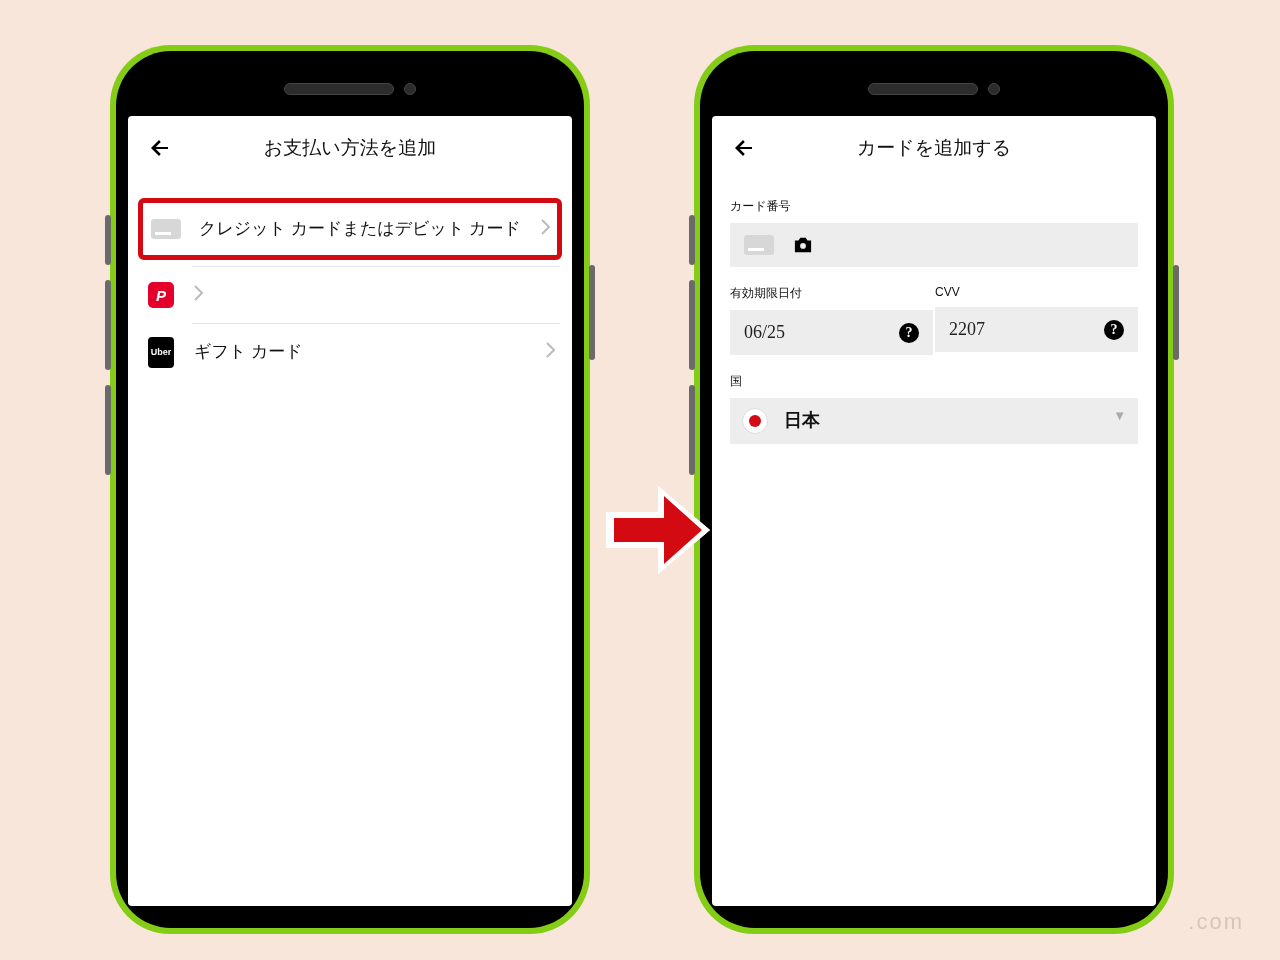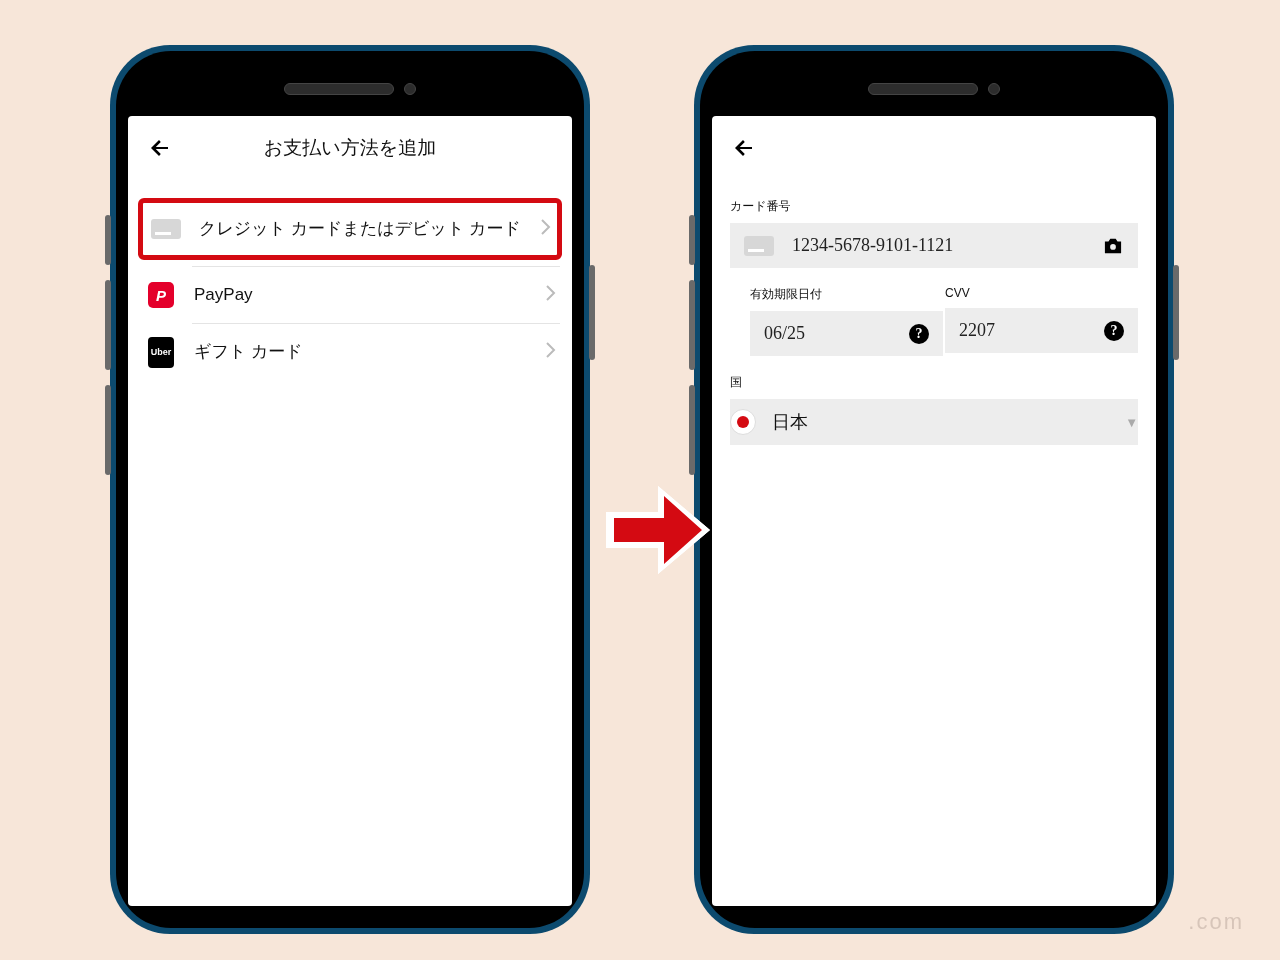--- a/index.html
+++ b/index.html
@@ -10,21 +10,21 @@
     background: #f7e6d9;
     font-family: -apple-system, "Hiragino Sans", "Hiragino Kaku Gothic ProN", Meiryo, sans-serif;
     position: relative;
     overflow: hidden;
   }
 
   
   .phone {
     position: absolute;
     width: 480px;
-    background: #0c4a6e;
+    background: #84cc16;
     border-radius: 60px;
     padding: 6px;
   }
   .phone-inner {
     background: #000;
     border-radius: 55px;
     padding: 10px 12px 22px 12px;
   }
   .phone-top {
     height: 55px;
@@ -178,27 +178,28 @@
   .input-text { flex:1; }
   .cam-icon { width:22px;height:18px; }
   .help-icon {
     width: 20px; height:20px;
     border-radius:50%;
     background:#000; color:#fff;
     display:flex;align-items:center;justify-content:center;
     font-size:14px;font-weight:700;
     flex-shrink:0;
   }
-  .two-col { display:flex; gap:2px;margin-left:20px; }
+  .two-col { display:flex; gap:2px; }
   .col { flex:1; }
   .country-row {
     background:#ededed;
-    display:flex;align-items:center;
-    padding:10px 0;
+    display:flex;align-items:flex-start;
+    padding:10px 12px;
     cursor:pointer;
+    font-weight:bold;
   }
   .flag-jp {
     width:26px;height:26px;border-radius:50%;
     background:#fff;border:1px solid #ddd;
     display:flex;align-items:center;justify-content:center;
     margin-right:16px;
   }
   .flag-jp::after{content:"";width:12px;height:12px;border-radius:50%;background:#d40a12;}
   .dd-caret { color:#aaa; font-size:13px; }
 
@@ -258,21 +259,20 @@
             </div>
           </div>
         </div>
 
         <div class="row-sep"></div>
 
         <div class="row">
           <div class="row-icon">
               <div class="ic-paypay">P</div>
             </div>
-          <div class="row-label">PayPay</div>
           <div class="row-chevron">
             <svg width="10" height="16" viewBox="0 0 10 16">
                 <path d="M1 1l7 7-7 7" fill="none" stroke="#bbb" stroke-width="2"></path>
               </svg>
           </div>
         </div>
         <div class="row-sep"></div>
 
         <div class="row">
           <div class="row-icon">
@@ -302,28 +302,28 @@
         <div class="camdot"></div>
     </div>
     <div class="screen">
 
       <div class="app-header">
         <div class="back-arrow">
           <svg width="24" height="24" viewBox="0 0 24 24">
               <path d="M20 11H7.8l5-5L11 4l-8 8 8 8 1.8-2-5-5H20z" fill="#000"></path>
             </svg>
         </div>
+        <div class="app-title">カードを追加する</div>
       </div>
 
       <div class="form-pad">
 
         <div class="field-label">カード番号</div>
         <div class="input-box">
           <div class="ic-card"></div>
-          <div class="input-text">1234-5678-9101-1121</div>
           <svg class="cam-icon" viewBox="0 0 24 20">
             <path d="M3 5h4l2-3h6l2 3h4v13H3z" fill="#000"></path>
               <circle cx="12" cy="11" r="3.2" fill="#ededed"></circle>
           </svg>
         </div>
 
         <div class="two-col">
           <div class="col">
             <div class="field-label">有効期限日付</div>
             <div class="input-box">

